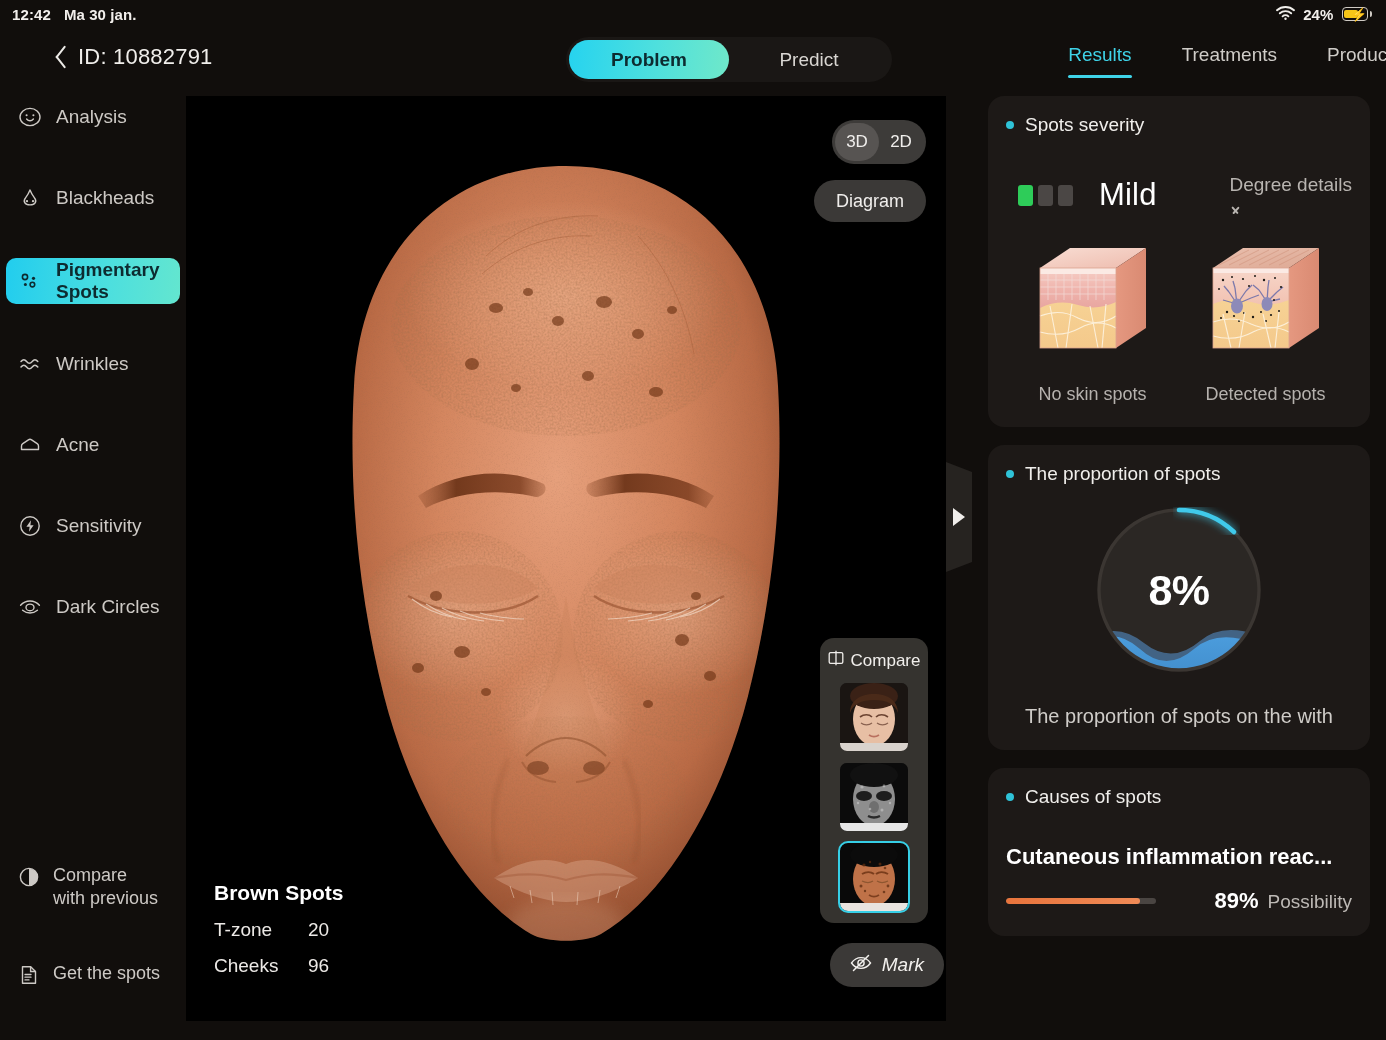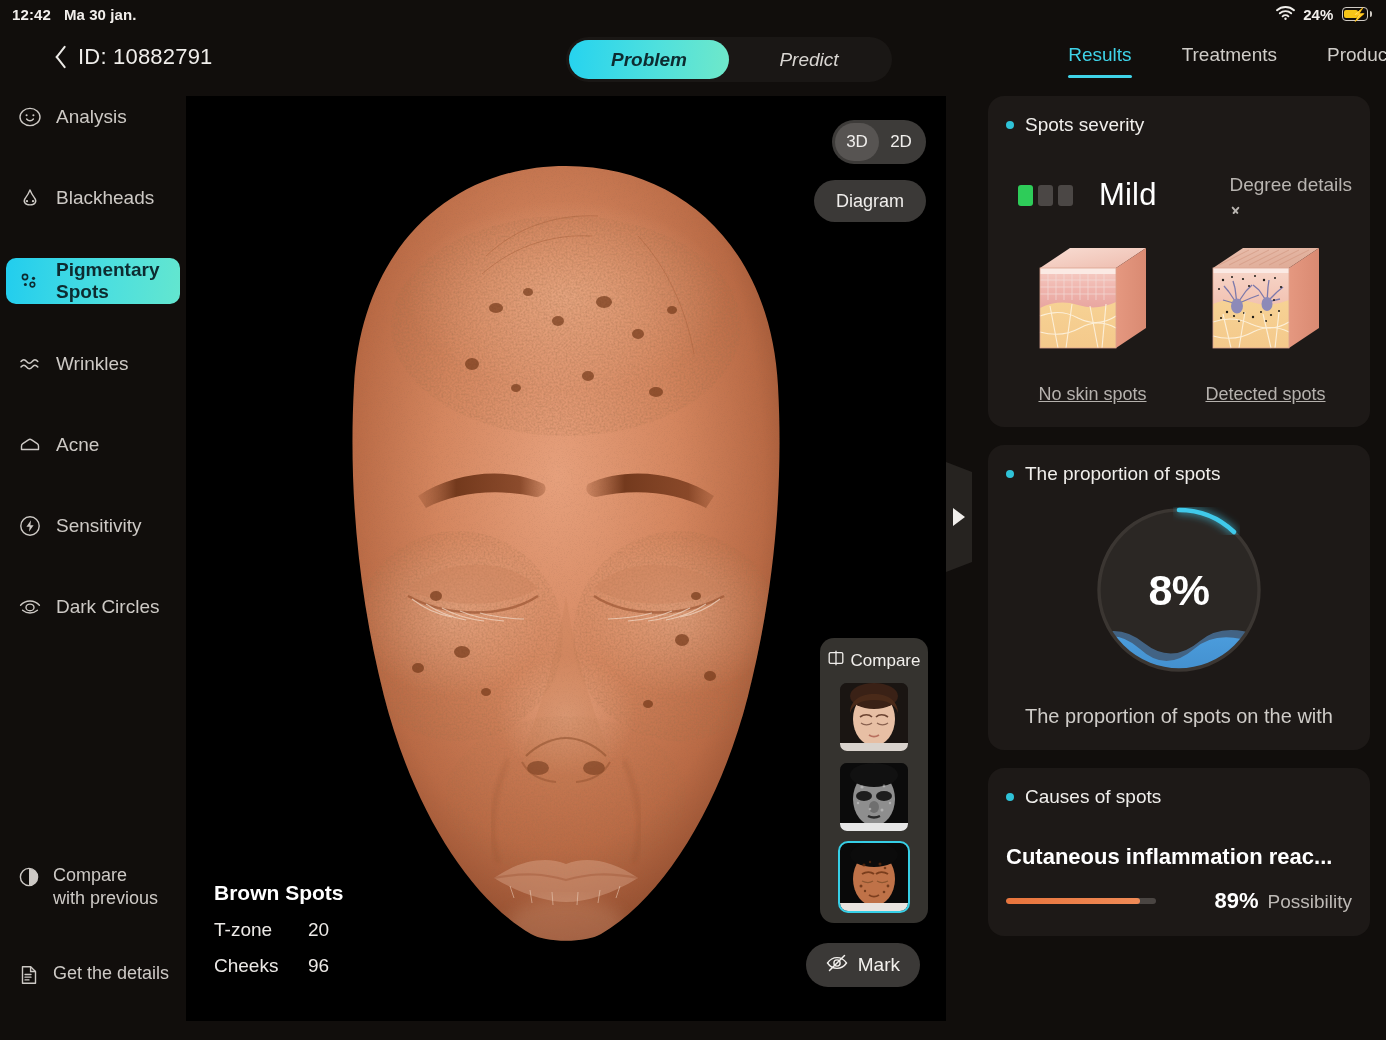--- a/index.html
+++ b/index.html
@@ -44,21 +44,21 @@
     content: ""; position: absolute; left: 5px; width: 2.4px; height: 15px;
     background: #eceae7; border-radius: 2px;
   }
   .chev-back::before { top: -1px; transform: rotate(38deg); transform-origin: bottom center; }
   .chev-back::after  { top: 12px; transform: rotate(-38deg); transform-origin: top center; }
   .record-id { font-size: 22px; color: #f0eeeb; letter-spacing: .2px; }
 
   .segmented {
     position: absolute; left: 50%; transform: translateX(-50%); top: 9px;
     width: 326px; height: 45px; background: #1a1715; border-radius: 23px;
-    display: flex; align-items: center; padding: 3px; font-style: italic;
+    display: flex; align-items: center; padding: 3px;
   }
   .seg-btn {
     flex: 1; height: 100%; border-radius: 20px; display: flex;
     align-items: center; justify-content: center; font-size: 19px;
     color: #d9d6d2; cursor: pointer; font-weight: normal;
   }
   .seg-btn.active {
     background: linear-gradient(95deg, #26d3ef 0%, #4fe0dd 55%, #6fe8c9 100%);
     color: #0d2b30; font-weight: bold;
   }
@@ -128,23 +128,23 @@
   }
   .cmp-head { display: flex; align-items: center; justify-content: center; gap: 7px; color: #f1efec; font-size: 17px; margin-bottom: 12px; }
   .thumb {
     width: 68px; height: 68px; margin: 0 auto 12px; border-radius: 7px; overflow: hidden;
     background: #1d1b19; cursor: pointer; position: relative;
   }
   .thumb:last-child { margin-bottom: 0; }
   .thumb.selected { outline: 2.5px solid #36cfe6; outline-offset: 0px; border-radius: 8px; }
 
   .mark-btn {
-    position: absolute; right: 26px; bottom: 34px; height: 44px; padding: 0 20px;
+    position: absolute; right: 2px; bottom: 34px; height: 44px; padding: 0 20px;
     background: #3b3937; border-radius: 22px; display: flex; align-items: center;
-    gap: 10px; font-size: 19px; color: #f2f0ed; cursor: pointer; z-index: 6;
+    gap: 10px; font-size: 19px; color: #f2f0ed; cursor: pointer; z-index: 6; font-style: italic;
   }
 
   .drawer-handle {
     position: absolute; left: 946px; top: 462px; width: 26px; height: 110px;
     background: #262320; border-radius: 0 8px 8px 0; z-index: 8;
     display: flex; align-items: center; justify-content: center; cursor: pointer;
     clip-path: polygon(0 0, 100% 9%, 100% 91%, 0 100%);
   }
   .tri-right { width: 0; height: 0; border-top: 9px solid transparent; border-bottom: 9px solid transparent; border-left: 12px solid #f0eeeb; }
 
@@ -162,21 +162,21 @@
   .degree { margin-left: auto; display: flex; align-items: flex-start; gap: 9px; font-size: 19px; color: #b8b4b0; cursor: pointer; flex-direction: column; }
   .chev-d { width: 11px; height: 11px; position: relative; }
   .chev-d::before, .chev-d::after {
     content: ""; position: absolute; top: 2px; width: 1.8px; height: 9px; background: #b8b4b0; border-radius: 1px;
   }
   .chev-d::before { left: 2px; transform: rotate(-42deg); transform-origin: top; }
   .chev-d::after { left: 9px; transform: rotate(42deg); transform-origin: top; }
 
   .skin-pair { display: flex; justify-content: space-around; margin-top: 26px; }
   .skin-item { text-align: center; }
-  .skin-cap { margin-top: 16px; font-size: 18px; color: #b5b1ad; text-decoration: underline; }
+  .skin-cap { margin-top: 16px; font-size: 18px; color: #b5b1ad; }
 
   .gauge-wrap { display: flex; flex-direction: column; align-items: center; margin-top: 14px; }
   .gauge { position: relative; width: 182px; height: 182px; }
   .gauge-num {
     position: absolute; inset: 0; display: flex; align-items: center; justify-content: center;
     font-size: 43px; font-weight: bold; color: #fff; letter-spacing: -.5px;
   }
   .gauge-cap { margin-top: 24px; font-size: 20px; color: #cfccc8; text-align: center; }
 
   .cause-title { margin-top: 36px; font-size: 22px; font-weight: bold; color: #fff; white-space: nowrap; overflow: hidden; text-overflow: ellipsis; }
@@ -326,21 +326,21 @@
         </span>
       </div>
       <div class="side-act">
         <span class="ico">
           <svg width="22" height="22" viewBox="0 0 22 22">
               <path d="M4.5 2.8h8.2l4.8 4.6v11.8H4.5z" fill="none" stroke="#cdc9c5" stroke-width="1.4" stroke-linejoin="round"></path>
               <path d="M12.6 2.8v4.7h4.9" fill="none" stroke="#cdc9c5" stroke-width="1.4"></path>
               <path d="M7 10.5h6M7 13.2h6M7 15.9h4" stroke="#cdc9c5" stroke-width="1.3" stroke-linecap="round"></path>
             </svg>
         </span>
-        <span>Get the details</span>
+        <span>Get the spots</span>
       </div>
     </div>
   </div>
 
   <div class="viewer">
     <div class="face-stage">
       <svg width="760" height="925" viewBox="0 0 760 925" style="display:block">
         <defs>
           <radialGradient id="faceSkin" cx="48%" cy="40%" r="62%">
             <stop offset="0%" stop-color="#e6a07c"></stop>

